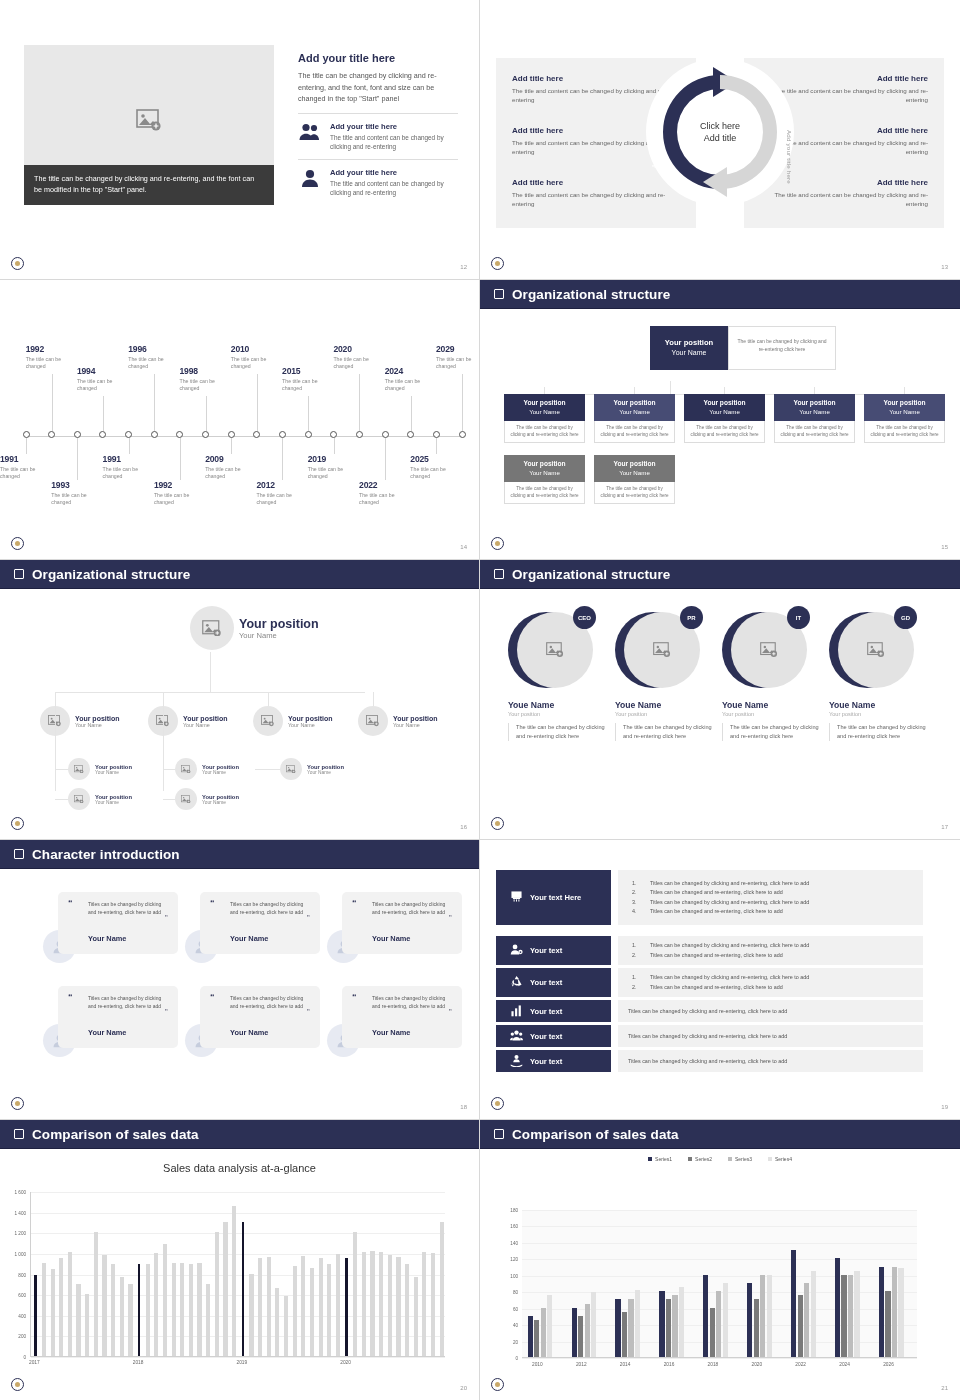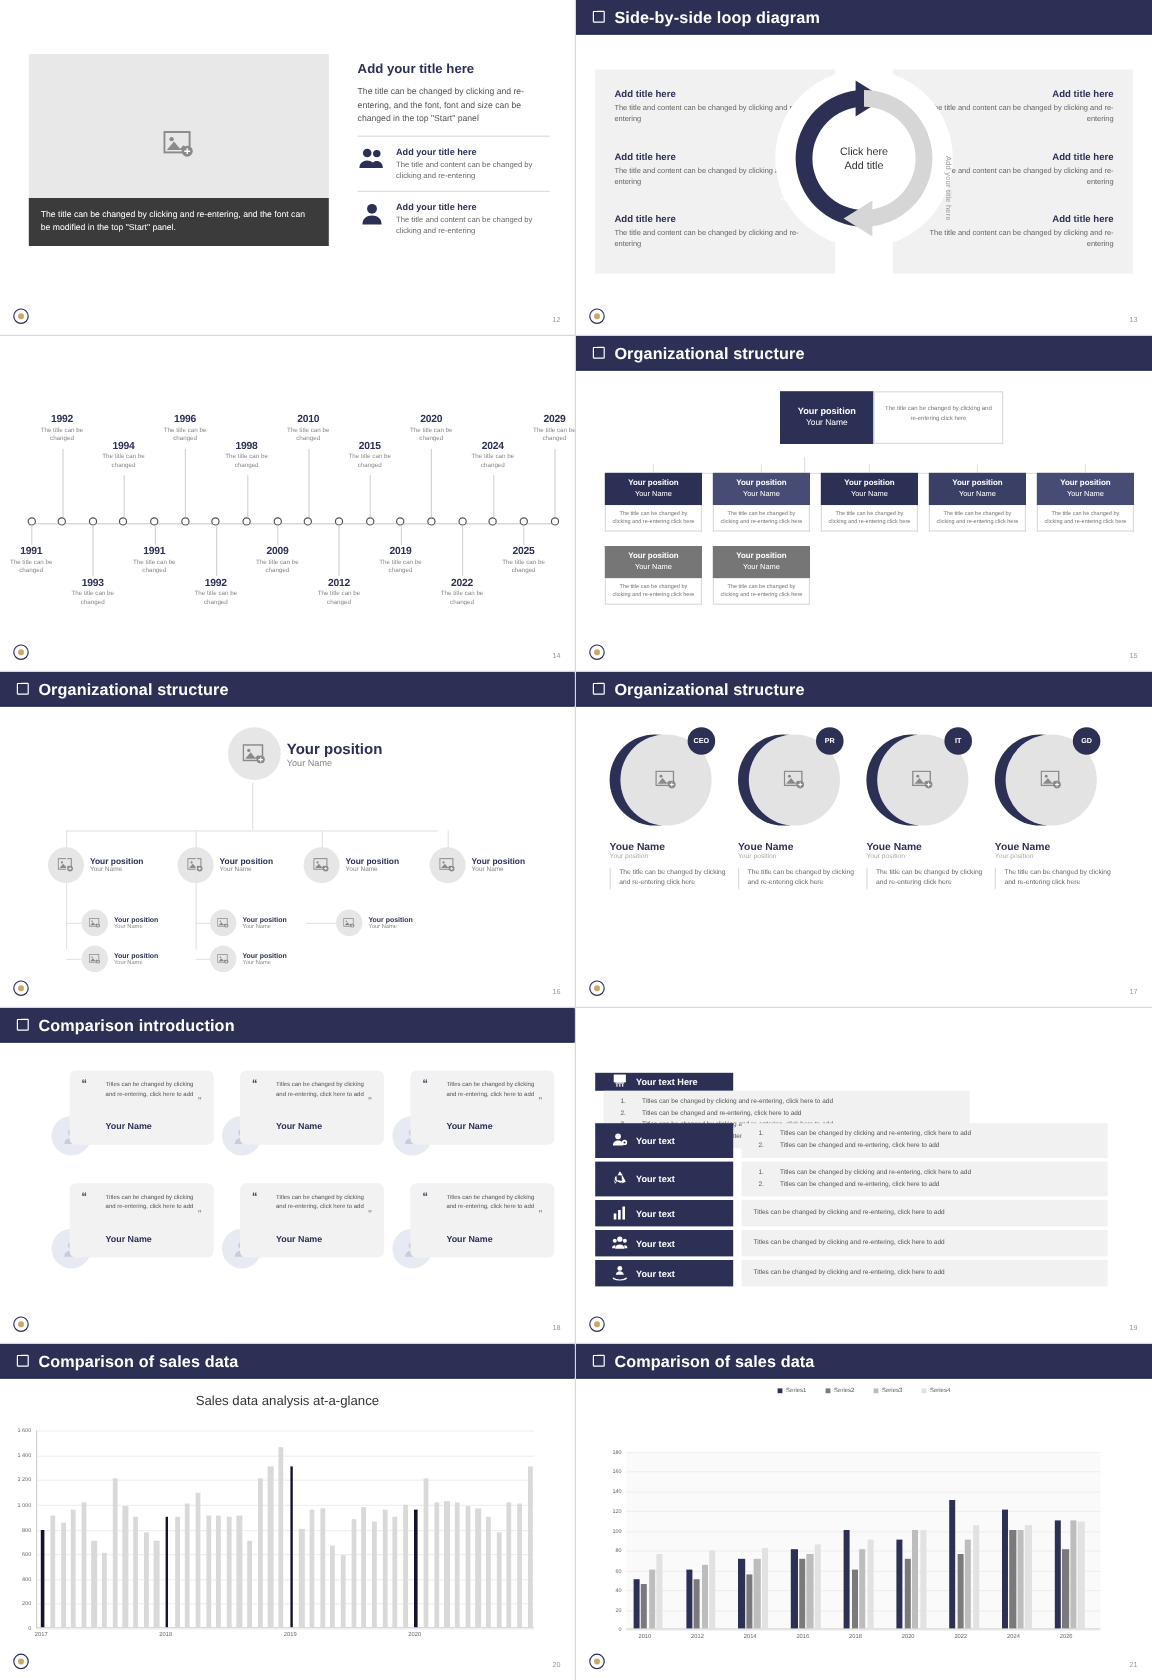--- a/index.html
+++ b/index.html
@@ -54,21 +54,21 @@
   .s13-rot { position:absolute; font-size:6.2px; color:#fff; letter-spacing:.2px; white-space:nowrap; }
   .s13-rot.lft { left:170px; top:140px; transform:rotate(-90deg); transform-origin:left top; }
   .s13-rot.rgt { left:313px; top:102px; transform:rotate(90deg); transform-origin:left top; color:#fff; }
 
   
   .tl { position:absolute; left:26px; right:18px; top:18px; bottom:22px; }
   .tl-axis { position:absolute; left:0; right:0; top:110px; height:1px; background:#cfcfcf; }
   .tl-node { position:absolute; top:105px; width:7px; height:7px; border:1px solid #555; border-radius:50%;
              background:#fff; margin-left:-3.5px; }
   .tl-stem { position:absolute; width:1px; background:#d5d5d5; }
-  .tl-lbl { position:absolute; width:52px; margin-left:-26px; text-align:center; }
+  .tl-lbl { position:absolute; width:52px; margin-left:-26px; text-align:left; }
   .tl-lbl b { display:block; font-size:8.6px; color:#2c3055; font-weight:bold; letter-spacing:-.2px; }
   .tl-lbl span { display:block; font-size:5.2px; color:#888; line-height:7px; margin-top:2px; }
 
   
   .ob { position:absolute; }
   .ob-head { color:#fff; font-size:6.6px; font-weight:bold; text-align:center; padding:5px 2px; line-height:8.5px; }
   .ob-head i { display:block; font-style:normal; font-weight:normal; font-size:6.2px; }
   .ob-body { border:1px solid #dcdcdc; border-top:none; background:#fff; font-size:4.6px; line-height:6.5px;
              color:#777; text-align:center; padding:4px 4px; } .gray { background:#767676; }
   .s15-top { position:absolute; left:170px; top:18px; display:flex; }
@@ -180,24 +180,20 @@
       </div>
     </div>
   </div>
   <div class="footlogo">
       <i></i>
     </div>
   <div class="pagenum">12</div>
 </div>
 
 <div class="slide col2">
-  <div class="hdr">
-    <span class="sq"></span>
-    <h1>Side-by-side loop diagram</h1>
-  </div>
   <div class="body">
     <div class="s13-panel l">
       <div class="s13-blk" style="top:16px">
         <h3>Add title here</h3>
         <p>The title and content can be changed by clicking and re-entering</p>
       </div>
       <div class="s13-blk" style="top:68px">
         <h3>Add title here</h3>
         <p>The title and content can be changed by clicking and re-entering</p>
       </div>
@@ -681,21 +677,21 @@
   </div>
   <div class="footlogo">
       <i></i>
     </div>
   <div class="pagenum">17</div>
 </div>
 
 <div class="slide">
   <div class="hdr">
     <span class="sq"></span>
-    <h1>Comparison introduction</h1>
+    <h1>Character introduction</h1>
   </div>
   <div class="body">
     <div id="s18">
         <div class="ci-av" style="left: 43px; top: 62px;">
           <svg width="17" height="17" viewBox="0 0 20 20">
             <circle cx="10" cy="7" r="3.4" fill="#c6cddd"></circle>
             <path d="M3 18c0-4 3.2-6.2 7-6.2s7 2.2 7 6.2z" fill="#c6cddd"></path>
           </svg>
         </div>
         <div class="ci-card" style="left: 58px; top: 24px;">
@@ -768,21 +764,21 @@
   </div>
   <div class="footlogo">
       <i></i>
     </div>
   <div class="pagenum">18</div>
 </div>
 
 <div class="slide col2">
   <div class="body">
     <div id="s19">
-        <div class="r19" style="left: 16px; top: 26px; height: 55px; flex-direction: column;">
+        <div class="r19" style="left: 16px; top: 2px; height: 55px;">
           <div class="lbl">
             <span><svg width="13" height="13" viewBox="0 0 18 18">
                 <rect x="2" y="2" width="14" height="9" fill="#fff"></rect>
                 <rect x="4" y="11" width="10" height="1.5" fill="#fff"></rect>
                 <rect x="5" y="13" width="1.4" height="3" fill="#fff"></rect>
                 <rect x="8.3" y="13" width="1.4" height="3" fill="#fff"></rect>
                 <rect x="11.6" y="13" width="1.4" height="3" fill="#fff"></rect>
               </svg></span>
             <span>Your text Here</span>
           </div>

